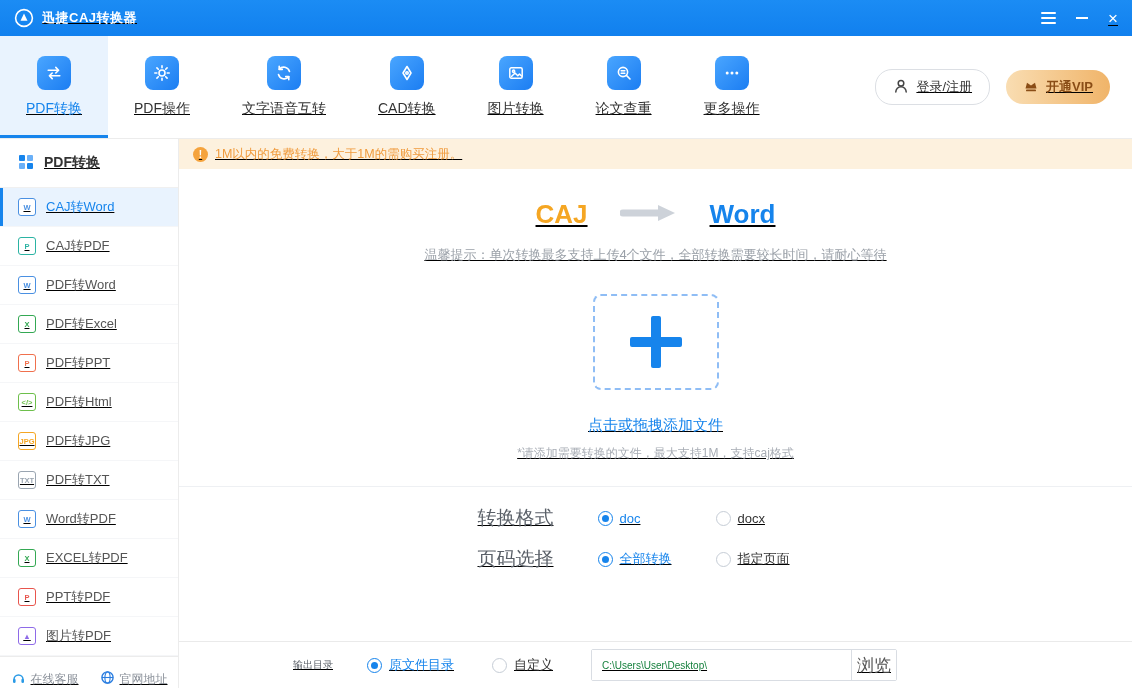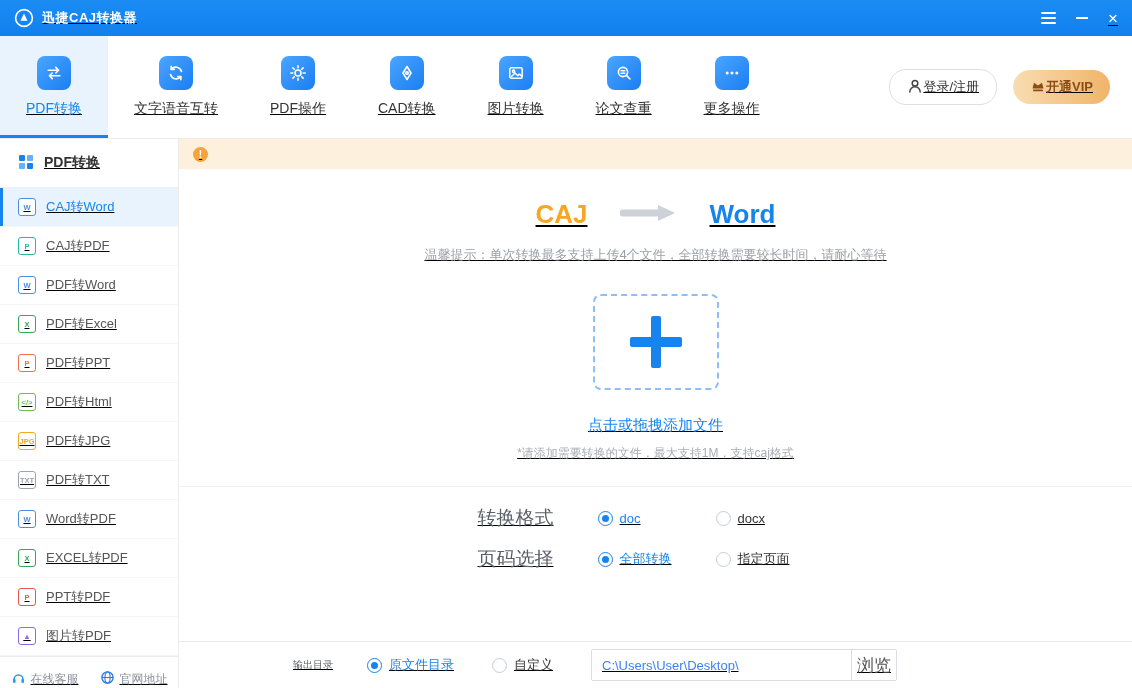--- a/index.html
+++ b/index.html
@@ -22,21 +22,21 @@
     align-items:stretch;flex:0 0 auto;}
   .tab{display:flex;flex-direction:column;align-items:center;justify-content:center;
     gap:10px;padding:0 26px;cursor:pointer;}
   .tab .tlabel{font-size:14px;color:#333;}
   .tab.active{background:#e9f3fe;border-bottom:3px solid #1684ec;padding-top:3px;}
   .tab.active .tlabel{color:#1684ec;}
   .tile{width:34px;height:34px;border-radius:8px;
     background:linear-gradient(135deg,#4aa6ff,#1b7df2);display:flex;align-items:center;
     justify-content:center;}
   .tb-right{margin-left:auto;display:flex;align-items:center;gap:16px;padding-right:22px;}
-  .pill{height:34px;border-radius:17px;display:flex;align-items:center;gap:0;
+  .pill{height:34px;border-radius:17px;display:flex;align-items:center;gap:7px;
     padding:0 17px;font-size:13px;cursor:pointer;white-space:nowrap;}
   .login-pill{border:1px solid #dcdfe4;color:#333;background:#fff;}
   .vip-pill{background:linear-gradient(90deg,#f9ddb2,#f0b469);color:#8a4d16;font-weight:bold;}
 
   
   .body{flex:1;display:flex;min-height:0;}
   .sidebar{width:178px;flex:0 0 178px;border-right:1px solid #ececec;display:flex;
     flex-direction:column;background:#fff;}
   .side-header{height:48px;flex:0 0 48px;display:flex;align-items:center;gap:10px;
     padding-left:18px;border-bottom:1px solid #f0f0f0;font-size:14px;font-weight:bold;color:#333;}
@@ -92,21 +92,21 @@
   .choice.on .radio::after{content:"";position:absolute;inset:3px;border-radius:50%;background:#1684ec;}
   .choice .ctext{font-size:13px;color:#333;}
   .choice.on .ctext{color:#1684ec;}
 
   .output-bar{margin-top:auto;height:46px;flex:0 0 46px;border-top:1px solid #eaeaea;
     display:flex;align-items:center;padding-left:114px;}
   .out-label{font-size:10px;color:#5a6068;margin-right:34px;}
   .output-bar .choice{width:auto;margin-right:38px;}
   .input-group{display:flex;align-items:stretch;border:1px solid #d9dde3;height:32px;
     width:306px;border-radius:2px;box-sizing:border-box;background:#fff;}
-  .path-input{border:0;outline:0;flex:1;padding:0 10px;font-size:13px;color:#3b82f6;
+  .path-input{border:0;outline:0;flex:1;padding:0 10px;font-size:10px;color:#15803d;
     font-family:"Liberation Sans","DejaVu Sans",sans-serif;min-width:0;}
   .browse-btn{width:44px;border-left:1px solid #d9dde3;display:flex;align-items:center;
     justify-content:center;font-size:17px;color:#555;cursor:pointer;background:#fff;}
 </style>
 </head>
 <body>
 
 <div class="app">
 
   <div class="titlebar">
@@ -133,37 +133,37 @@
       <span class="tile">
         <svg width="18" height="18" viewBox="0 0 18 18" stroke="#fff" stroke-width="1.6" fill="none" stroke-linecap="round" stroke-linejoin="round">
           <path d="M3.2 6.2 H13.5 M10.8 3.4 L13.6 6.2 L10.8 9"></path>
           <path d="M14.8 11.8 H4.5 M7.2 9 L4.4 11.8 L7.2 14.6"></path>
         </svg>
       </span>
       <span class="tlabel">PDF转换</span>
     </div>
     <div class="tab">
       <span class="tile">
+        <svg width="18" height="18" viewBox="0 0 18 18" stroke="#fff" stroke-width="1.6" fill="none" stroke-linecap="round">
+          <circle cx="9" cy="9" r="3"></circle>
+          <path d="M9 1.8 V3.8 M9 14.2 V16.2 M1.8 9 H3.8 M14.2 9 H16.2 M3.9 3.9 L5.3 5.3 M12.7 12.7 L14.1 14.1 M14.1 3.9 L12.7 5.3 M5.3 12.7 L3.9 14.1"></path>
+        </svg>
+      </span>
+      <span class="tlabel">PDF操作</span>
+    </div>
+    <div class="tab">
+      <span class="tile">
         <svg width="18" height="18" viewBox="0 0 18 18" stroke="#fff" stroke-width="1.6" fill="none" stroke-linecap="round" stroke-linejoin="round">
           <path d="M14.5 7.5 A6 6 0 0 0 4.2 5.2"></path>
           <path d="M3.5 10.5 A6 6 0 0 0 13.8 12.8"></path>
           <path d="M4.2 2.3 V5.4 H7.3"></path>
           <path d="M13.8 15.7 V12.6 H10.7"></path>
         </svg>
       </span>
       <span class="tlabel">文字语音互转</span>
-    </div>
-    <div class="tab">
-      <span class="tile">
-        <svg width="18" height="18" viewBox="0 0 18 18" stroke="#fff" stroke-width="1.6" fill="none" stroke-linecap="round">
-          <circle cx="9" cy="9" r="3"></circle>
-          <path d="M9 1.8 V3.8 M9 14.2 V16.2 M1.8 9 H3.8 M14.2 9 H16.2 M3.9 3.9 L5.3 5.3 M12.7 12.7 L14.1 14.1 M14.1 3.9 L12.7 5.3 M5.3 12.7 L3.9 14.1"></path>
-        </svg>
-      </span>
-      <span class="tlabel">PDF操作</span>
     </div>
     <div class="tab">
       <span class="tile">
         <svg width="18" height="18" viewBox="0 0 18 18" stroke="#fff" stroke-width="1.6" fill="none" stroke-linecap="round" stroke-linejoin="round">
           <path d="M9 2.5 L13 9 L9 15.5 L5 9 Z"></path>
           <circle cx="9" cy="9" r="1.2"></circle>
         </svg>
       </span>
       <span class="tlabel">CAD转换</span>
     </div>
@@ -304,20 +304,21 @@
           </span>
           <span>官网地址</span>
         </span>
       </div>
     </div>
 
     <div class="main">
 
       <div class="notice">
         <span class="warn-dot">!</span>
+        <span>1M以内的免费转换，大于1M的需购买注册。</span>
       </div>
 
       <div class="hero">
         <span class="from">CAJ</span>
         <span>
           <svg width="58" height="20" viewBox="0 0 58 20">
             <path d="M3 10 H40" stroke="#cdd2d9" stroke-width="7" stroke-linecap="round"></path>
             <path d="M38 2 L55 10 L38 18 Z" fill="#cdd2d9"></path>
           </svg>
         </span>

